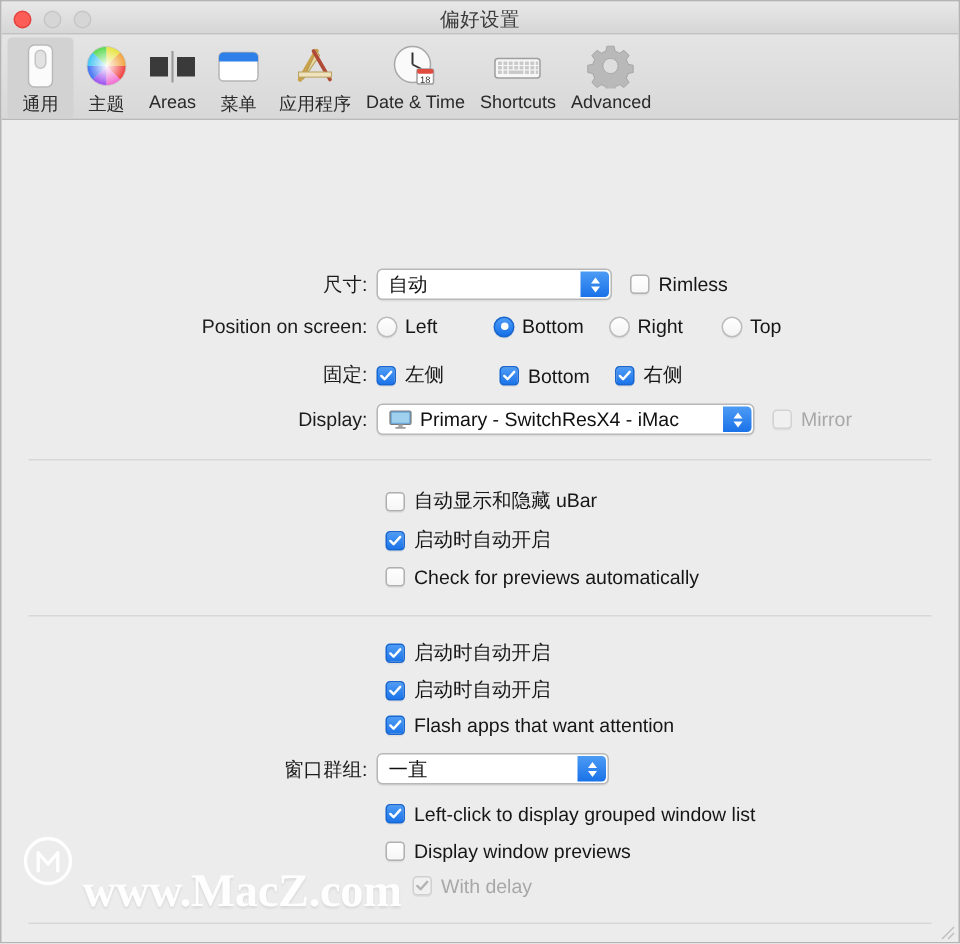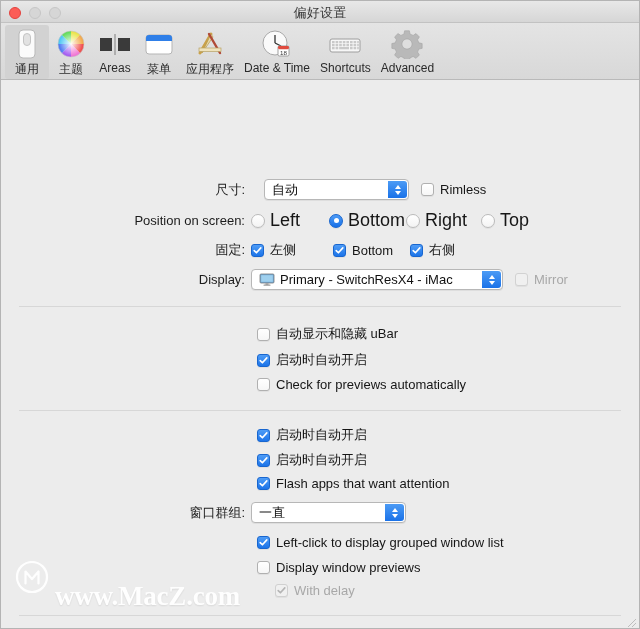--- a/index.html
+++ b/index.html
@@ -140,21 +140,21 @@
   .cb.disabled .box {
     background: #f0f0f0; border-color: #d2d2d2;
   }
   .cb.disabled.on .box {
     background: #f0f0f0; border-color: #d0d0d0;
   }
 
   
   .rb {
     display: inline-flex; align-items: center;
-    font-size: 18px; color: #161616;
+    font-size: 13px; color: #161616;
     white-space: nowrap; cursor: default;
   }
   .rb .circ {
     width: 14px; height: 14px; border-radius: 50%;
     border: 1px solid #bbb;
     background: linear-gradient(to bottom, #ffffff, #f3f3f3);
     margin-right: 5px; flex: none;
     display: flex; align-items: center; justify-content: center;
     box-shadow: 0 1px 0 rgba(0,0,0,.05);
   }
@@ -176,21 +176,21 @@
   
   #watermark {
     position: absolute;
     left: 14px; bottom: 16px;
     display: flex; align-items: center;
     pointer-events: none;
     opacity: .96;
   }
   #watermark .wm-text {
     font-family: "Liberation Serif", "DejaVu Serif", serif;
-    font-size: 27px; font-weight: 700; color: #ffffff;
+    font-size: 31px; font-weight: 700; color: #ffffff;
     letter-spacing: -.2px;
     text-shadow: 0 1px 2px rgba(0,0,0,.10);
     margin-left: 6px;
     margin-top: 36px;
   }
   #resize-grip {
     position: absolute; right: 2px; bottom: 2px;
     width: 12px; height: 12px;
   }
 </style>
@@ -335,21 +335,21 @@
       </span>
       <span class="tb-label">Advanced</span>
     </div>
 
   </div>
 
   <div id="content">
 
     <div class="row" style="left:0; top:99px; width:640px;">
       <div class="rlabel" style="width:250px; padding-right:6px;">尺寸:</div>
-      <div class="popup" style="width:145px;margin-left:13px;">
+      <div class="popup" style="width:157px;">
         <span>自动</span>
         <span class="arrows">
             <i class="up"></i>
             <i class="dn"></i>
           </span>
       </div>
       <div class="cb" style="margin-left:12px;">
         <span class="box">
           
         </span>

